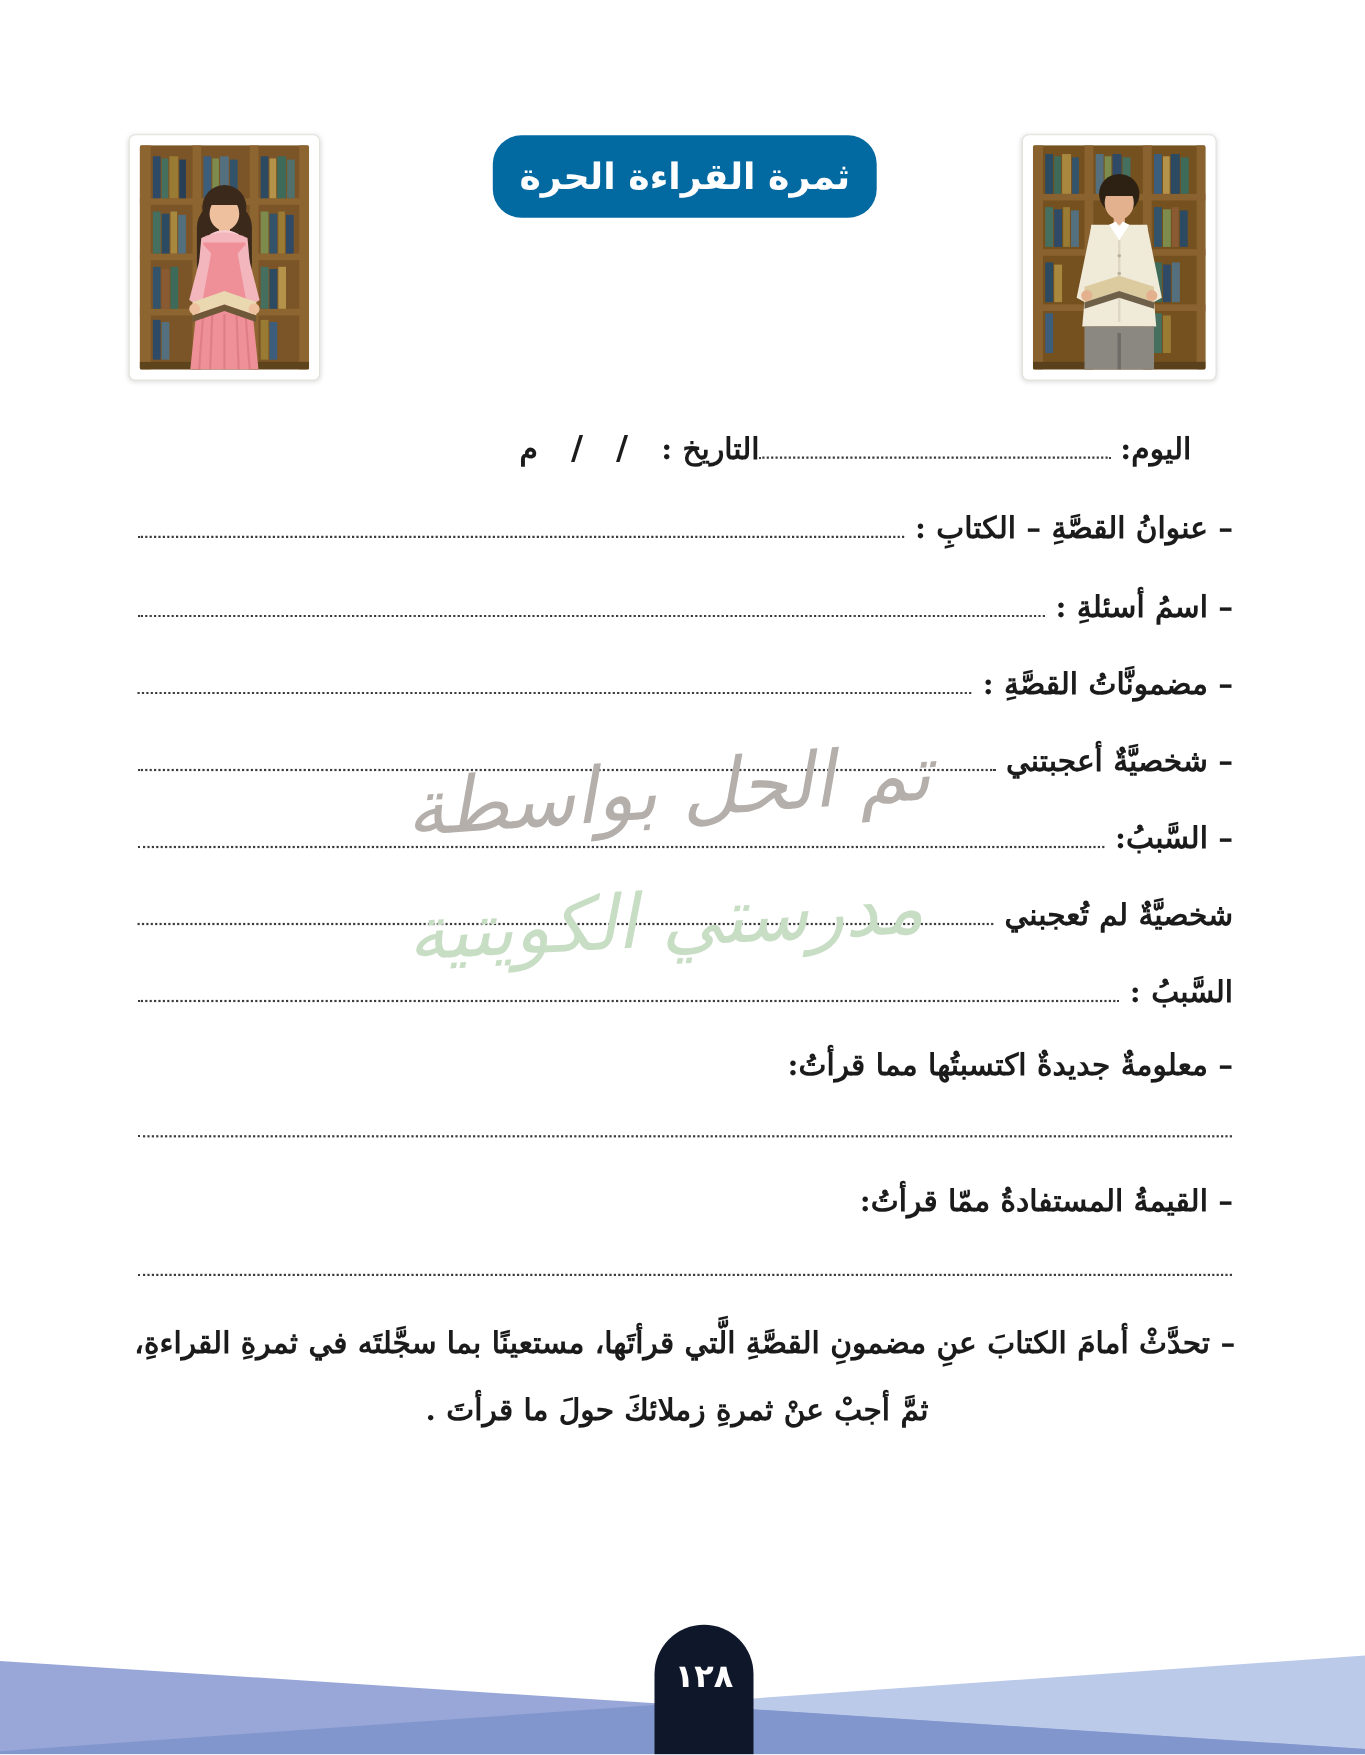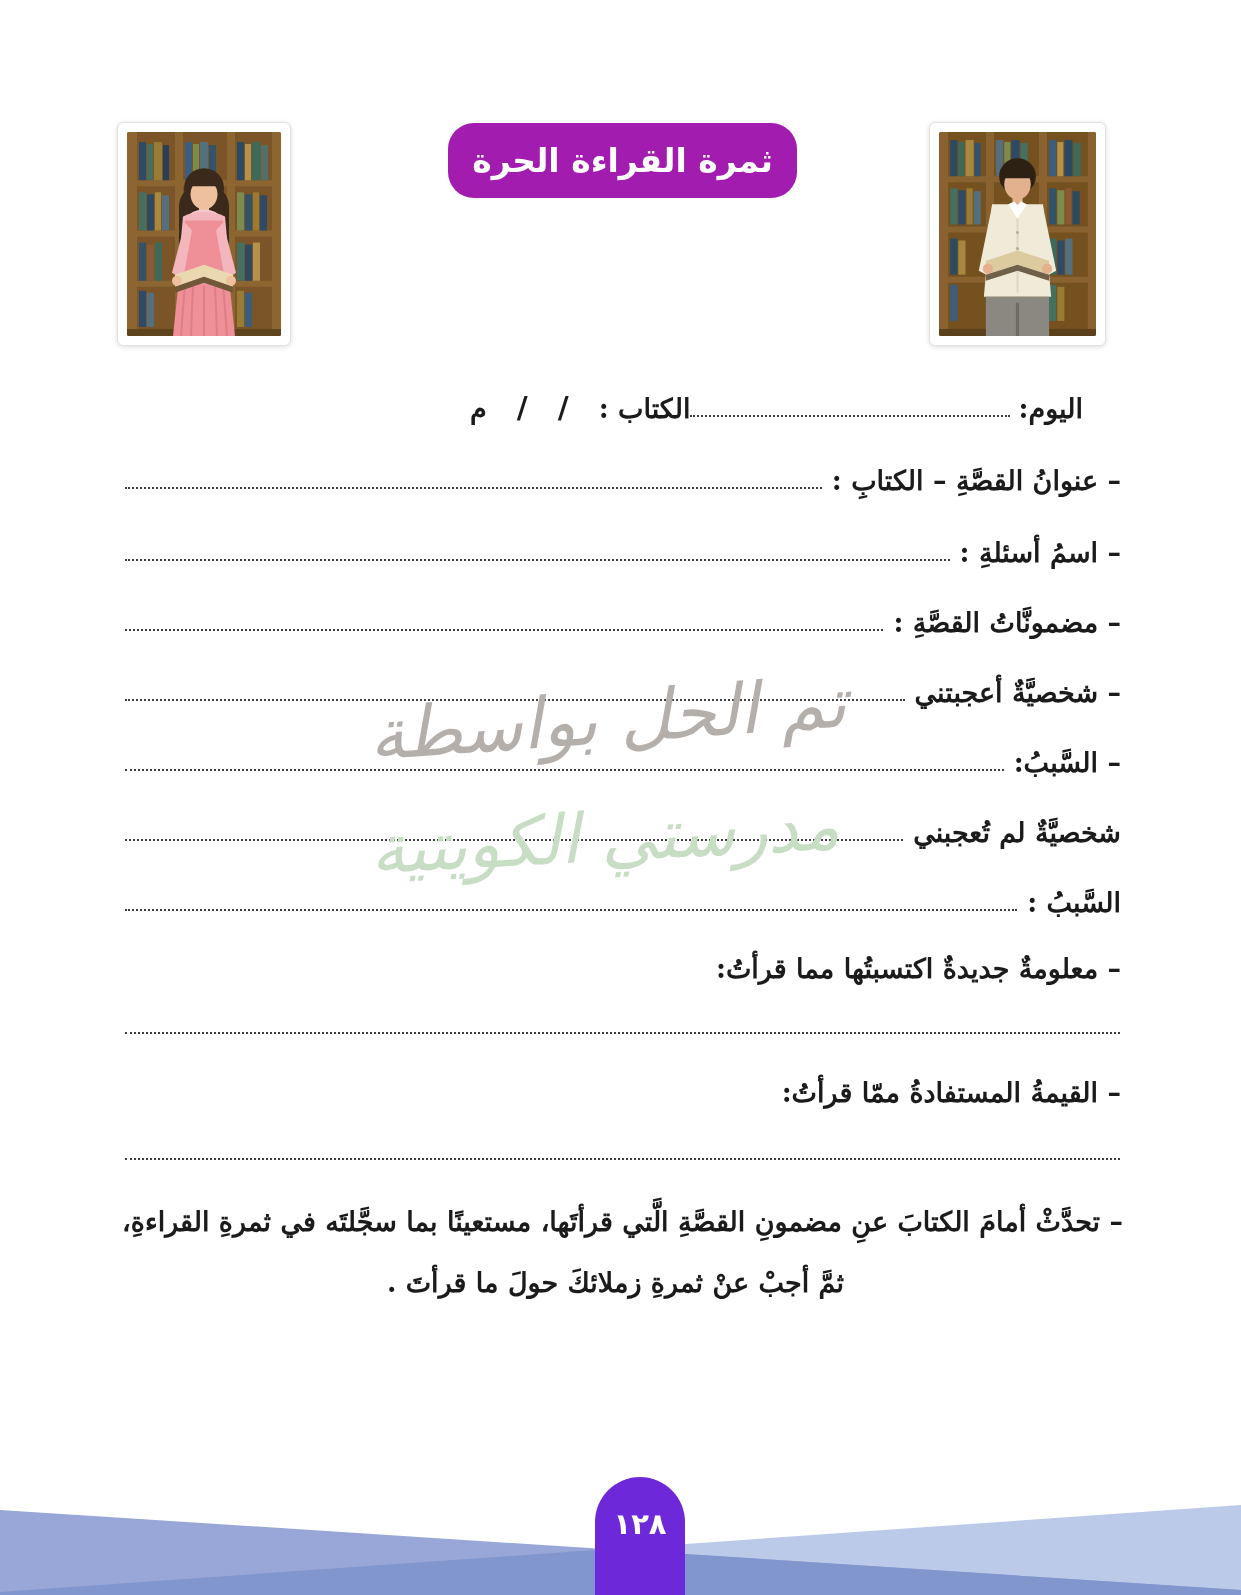--- a/index.html
+++ b/index.html
@@ -116,21 +116,21 @@
         <path d="M58 90 L45 140 L56 147 L65 98 Z" fill="#f2b6bc"></path>
         <path d="M96 90 L109 140 L98 147 L89 98 Z" fill="#f2b6bc"></path>
         <path d="M48 142 L77 132 L106 142 L106 154 L77 144 L48 154 Z" fill="#e9d8b0"></path>
         <path d="M48 154 L77 144 L106 154 L106 160 L77 150 L48 160 Z" fill="#6e5838"></path>
         <circle cx="50" cy="148" r="5" fill="#eec09e"></circle>
           <circle cx="104" cy="148" r="5" fill="#eec09e"></circle>
       </g>
     </svg>
   </div>
 
-  <div class="banner" style="background: #a21caf;">
+  <div class="banner" style="background: #0369a1;">
     <span>ثمرة القراءة الحرة</span>
   </div>
 
   <div class="photo photo-right">
     <svg viewBox="0 0 154 203" preserveAspectRatio="none">
       <g>
         <rect width="154" height="203" fill="#74511f"></rect>
         <rect x="0" width="9" height="203" fill="#8a6230"></rect>
           <rect x="46" width="8" height="203" fill="#8a6230"></rect>
         <rect x="98" width="8" height="203" fill="#8a6230"></rect>
@@ -186,21 +186,21 @@
         <path d="M46 142 L77 132 L108 142 L108 148 L77 138 L46 148 Z" fill="#6f6149"></path>
         <circle cx="48" cy="136" r="5" fill="#e3b18e"></circle>
           <circle cx="106" cy="136" r="5" fill="#e3b18e"></circle>
       </g>
     </svg>
   </div>
 
   <div class="day-row">
     <span class="lbl">اليوم:</span>
     <span class="dots"></span>
-    <span class="lbl">الكتاب :</span>
+    <span class="lbl">التاريخ :</span>
     <span class="gap"></span>
     <span class="slash">/</span>
     <span class="gap"></span>
     <span class="slash">/</span>
     <span class="gap"></span>
     <span class="lbl">م</span>
   </div>
 
   <div class="row r0">
     <span class="lbl">– عنوانُ القصَّةِ – الكتابِ :</span>
@@ -246,17 +246,17 @@
 
   <div class="wm wm1" style="color: rgb(180, 175, 171);">تم الحل بواسطة</div>
   <div class="wm wm2" style="color: rgb(199, 221, 196);">مدرستي الكويتية</div>
 
   <svg class="waves" viewBox="0 0 1241 230" preserveAspectRatio="none">
     <polygon points="0,227 1241,140 1241,230 0,230" fill="#bccaea"></polygon>
     <polygon points="0,145 1241,225 1241,230 0,230" fill="#98a7d8"></polygon>
     <polygon points="609,184 1241,225 1241,230 0,230 0,227" fill="#8296ce"></polygon>
   </svg>
 
-  <div class="page-tab" style="background: #6d28d9;">
+  <div class="page-tab" style="background: #0f172a;">
     <span>١٢٨</span>
   </div>
 
 </div>
 
 </body></html>

